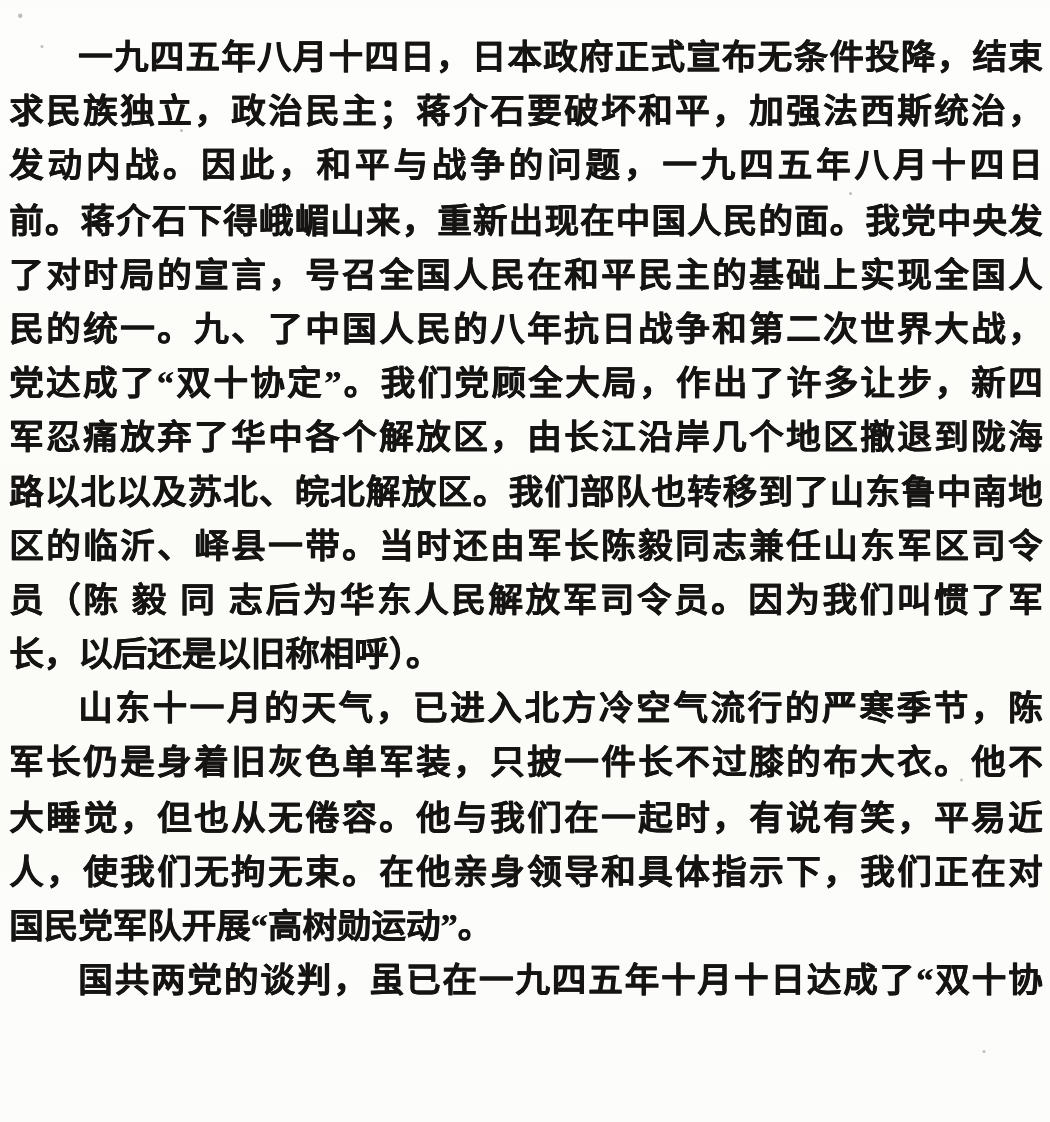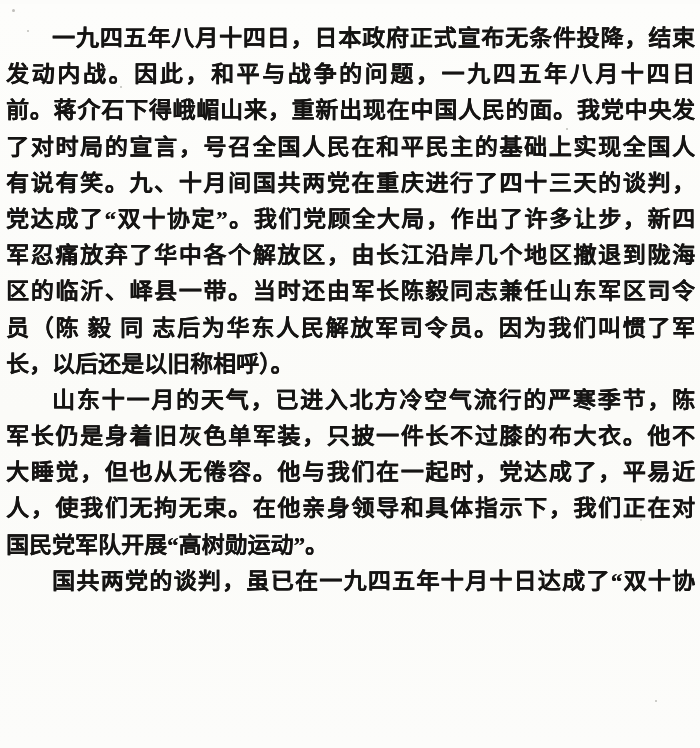--- a/index.html
+++ b/index.html
@@ -56,32 +56,34 @@
   .s5 { left: 640px; top: 519px; width: 2px; height: 2px; }
   .s6 { left: 566px; top: 128px; width: 2px; height: 2px; }
   .s7 { left: 300px; top: 585px; width: 2px; height: 2px; }
   .s8 { left: 655px; top: 700px; width: 2px; height: 2px; }
 </style>
 </head>
 <body>
 
 <div class="page" lang="zh-CN">
   <div class="line indent">一九四五年八月十四日，日本政府正式宣布无条件投降，结束</div>
+  <div class="line">求民族独立，政治民主；蒋介石要破坏和平，加强法西斯统治，</div>
   <div class="line">发动内战。因此，和平与战争的问题，一九四五年八月十四日</div>
   <div class="line">前。蒋介石下得峨嵋山来，重新出现在中国人民的面。我党中央发表</div>
   <div class="line">了对时局的宣言，号召全国人民在和平民主的基础上实现全国人</div>
-  <div class="line">有说有笑。九、十月间国共两党在重庆进行了四十三天的谈判，</div>
+  <div class="line">民的统一。九、了中国人民的八年抗日战争和第二次世界大战，</div>
   <div class="line">党达成了“双十协定”。我们党顾全大局，作出了许多让步，新四</div>
   <div class="line">军忍痛放弃了华中各个解放区，由长江沿岸几个地区撤退到陇海</div>
+  <div class="line">路以北以及苏北、皖北解放区。我们部队也转移到了山东鲁中南地</div>
   <div class="line">区的临沂、峄县一带。当时还由军长陈毅同志兼任山东军区司令</div>
   <div class="line">员（陈 毅 同 志后为华东人民解放军司令员。因为我们叫惯了军</div>
   <div class="line short">长，以后还是以旧称相呼）。</div>
   <div class="line indent">山东十一月的天气，已进入北方冷空气流行的严寒季节，陈</div>
   <div class="line">军长仍是身着旧灰色单军装，只披一件长不过膝的布大衣。他不</div>
-  <div class="line">大睡觉，但也从无倦容。他与我们在一起时，党达成了，平易近</div>
+  <div class="line">大睡觉，但也从无倦容。他与我们在一起时，有说有笑，平易近</div>
   <div class="line">人，使我们无拘无束。在他亲身领导和具体指示下，我们正在对</div>
   <div class="line short">国民党军队开展“高树勋运动”。</div>
   <div class="line indent">国共两党的谈判，虽已在一九四五年十月十日达成了“双十协</div>
 </div>
 
 <div>
   <div class="speck s1"></div>
   <div class="speck s2"></div>
   <div class="speck s3"></div>
   <div class="speck s4"></div>

